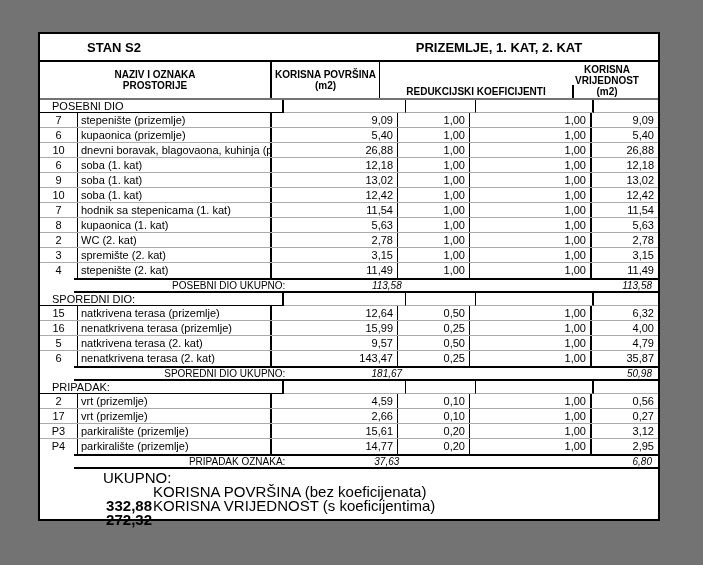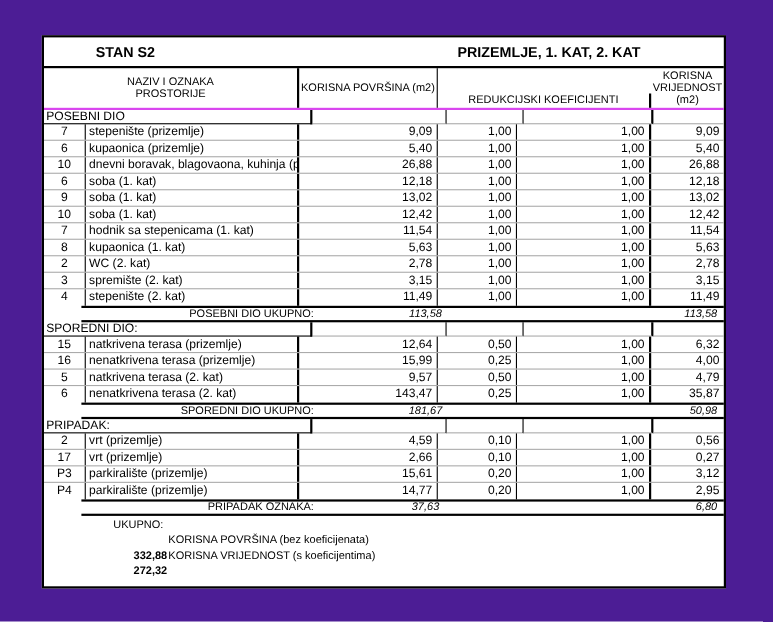--- a/index.html
+++ b/index.html
@@ -1,42 +1,42 @@
 <!DOCTYPE html>
 <html><head>
 <meta charset="utf-8">
 <style>
   * { margin:0; padding:0; box-sizing:border-box; }
   body { background:#ffffff; }
   .page {
-    position:relative; width:703px; height:565px; background:#4c1d95;
+    position:relative; width:703px; height:565px; background:#737373;
     font-family:"Liberation Sans", sans-serif; color:#000;
   }
   .sheet {
     position:absolute; left:38px; top:32px; width:622px;
     border:2px solid #000; background:#fff;
   }
   
   .title-row { position:relative; height:26px; font-weight:bold; font-size:13px; }
   .title-left  { position:absolute; left:0; top:0; width:148px; height:26px;
                  display:flex; align-items:center; justify-content:center; }
   .title-right { position:absolute; left:300px; top:0; width:318px; height:26px;
                  display:flex; align-items:center; justify-content:center; }
   
-  .head-row { display:flex; height:40px; border-top:2px solid #000; border-bottom:2px solid #d946ef;
-              font-size:10px; text-align:center; }
+  .head-row { display:flex; height:40px; border-top:2px solid #000; border-bottom:2px solid #737373;
+              font-size:10px; text-align:center;font-weight:bold; }
   .head-row > div { display:flex; align-items:center; justify-content:center; white-space:pre-line; }
   .h-name  { width:232px; border-right:2px solid #000; }
-  .h-area  { width:126px; border-right:1px solid #000; }
+  .h-area  { width:108px; border-right:1px solid #000; }
   .h-coeff { width:194px; border-right:2px solid #000;margin-top:23px; }
   .h-val   { width:66px; }
   
   .sec-row { display:flex; height:13px; font-size:11px; line-height:12px; }
   .sec-row .c-label { width:252px; border-right:2px solid #000; border-bottom:1px solid #000;
-                      padding-left:2px; overflow:hidden; }
+                      padding-left:12px; overflow:hidden; }
   .sec-row .c-fill1 { width:126px; border-right:1px solid #000; border-bottom:1px solid #ababab; }
   .sec-row .c-fill2 { width:72px;  border-right:1px solid #000; border-bottom:1px solid #ababab; }
   .sec-row .c-fill3 { width:122px; border-right:2px solid #000; border-bottom:1px solid #ababab; }
   .sec-row .c-fill4 { width:66px;  border-bottom:1px solid #ababab; }
   
   .d-row { display:flex; height:15px; border-bottom:1px solid #ababab;
            font-size:11px; line-height:14px; }
   .rows .d-row:last-child { border-bottom:none; }
   .c-num  { width:38px;  border-right:1px solid #000; text-align:center; }
   .c-name { width:194px; border-right:2px solid #000; padding-left:3px; white-space:nowrap; overflow:hidden; }
@@ -45,21 +45,21 @@
   .c-k2   { width:122px; border-right:2px solid #000; text-align:right; padding-right:4px; }
   .c-val  { width:66px;  text-align:right; padding-right:4px; }
   
   .total-row { display:flex; height:15px; border-top:2px solid #000; border-bottom:2px solid #000;
                font-size:10px; line-height:10px; align-items:center;margin-left:34px; }
   .t-label { width:232px; text-align:right; padding-right:8px; }
   .t-area  { width:198px; text-align:center; font-style:italic; }
   .t-sp    { width:122px; }
   .t-val   { width:66px; text-align:right; padding-right:6px; font-style:italic; }
   
-  .summary { font-size:10px; padding-top:2px; padding-bottom:20px; }
+  .summary { font-size:15px; padding-top:2px; padding-bottom:6px; }
   .sum-title { height:14px; line-height:14px; padding-left:63px; }
   .sum-line  { display:flex; height:14px; line-height:14px;flex-direction:column; }
   .sum-label { padding-left:113px; flex:1; }
   .sum-value { text-align:right; padding-right:8px; font-weight:bold; width:120px; }
 </style>
 </head>
 <body>
 
 <div class="page">
   <div class="sheet">

